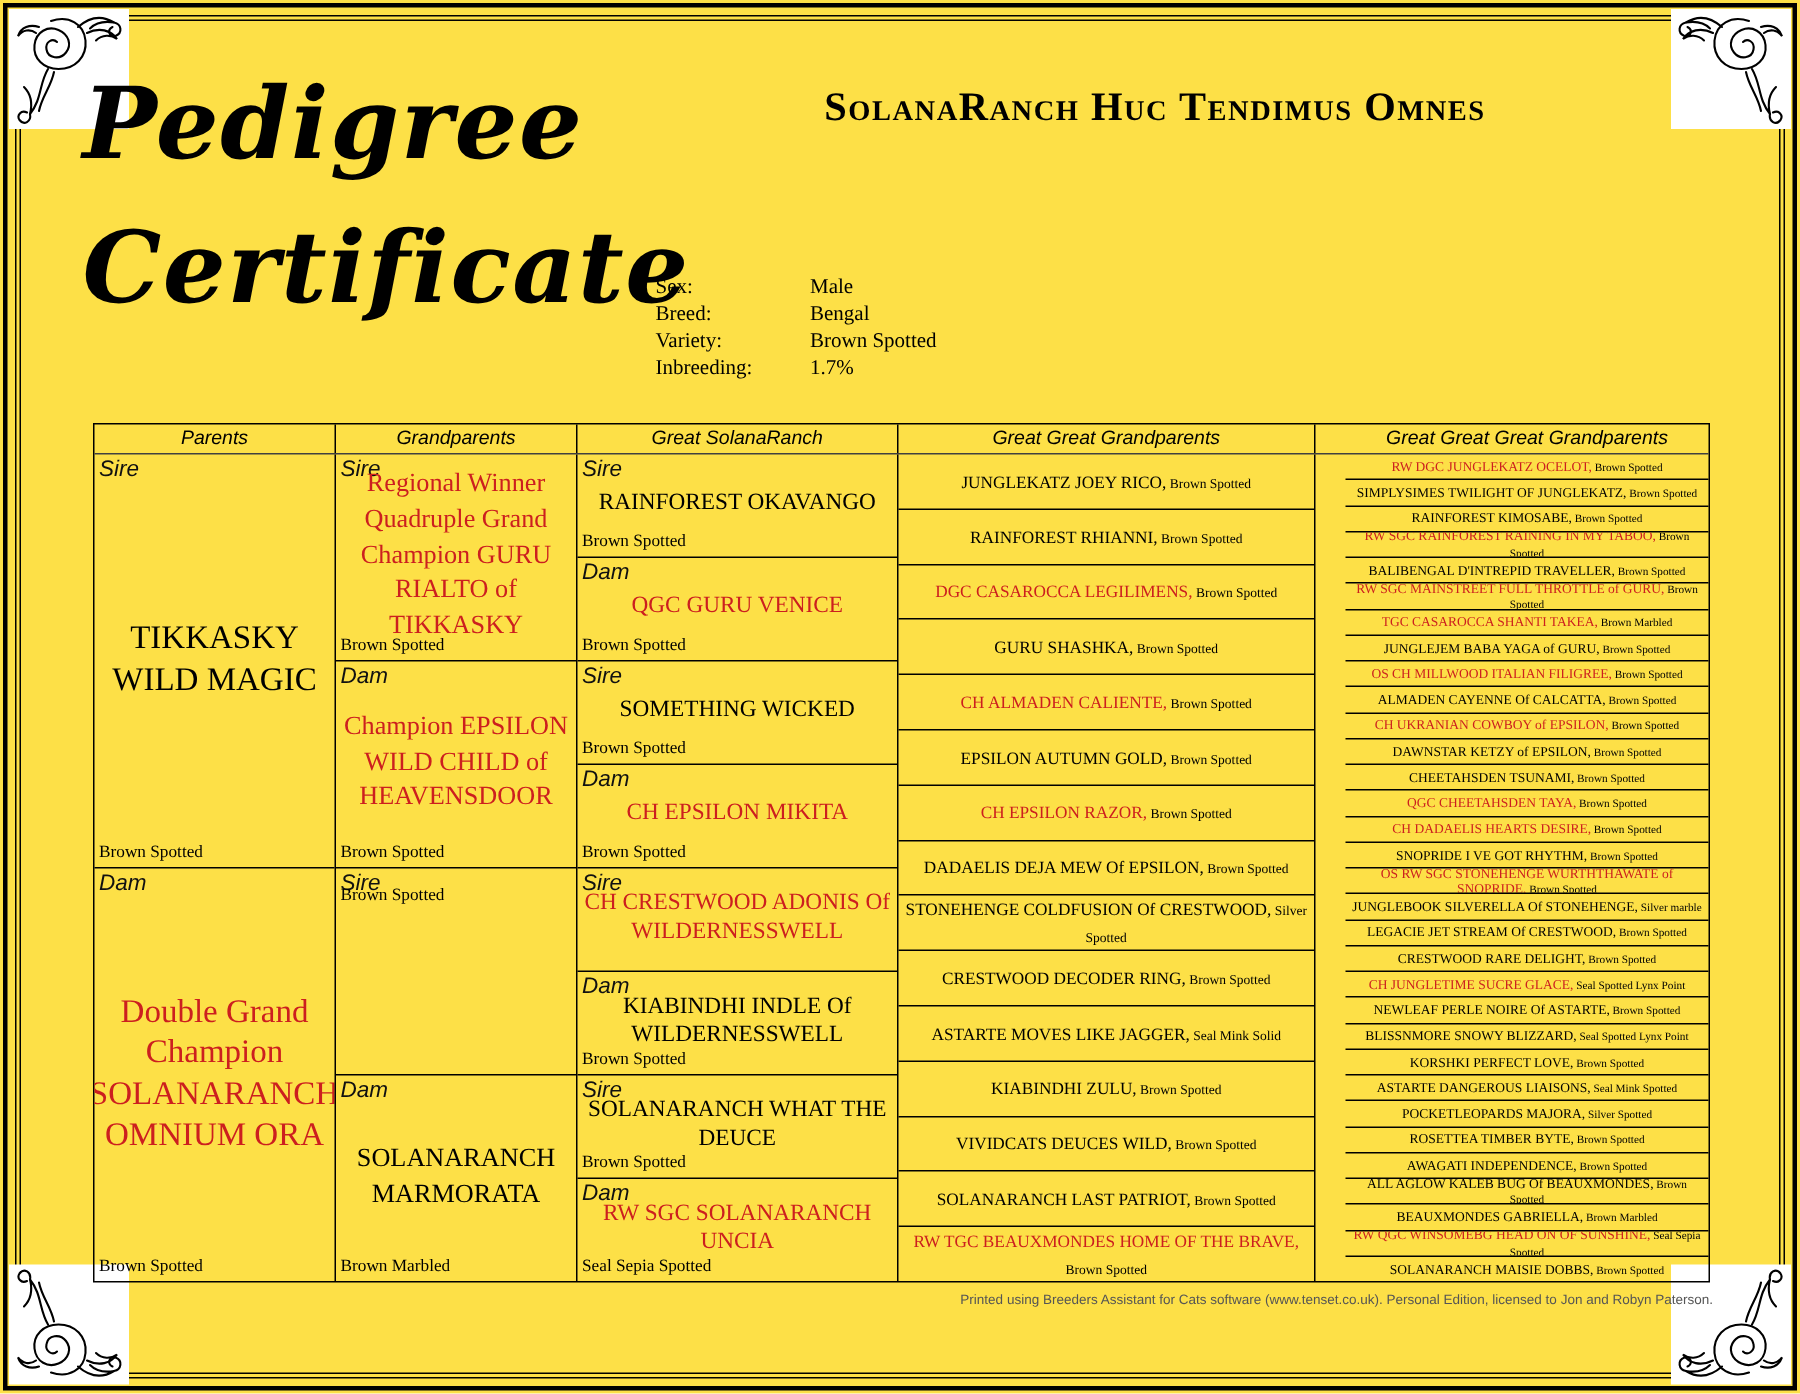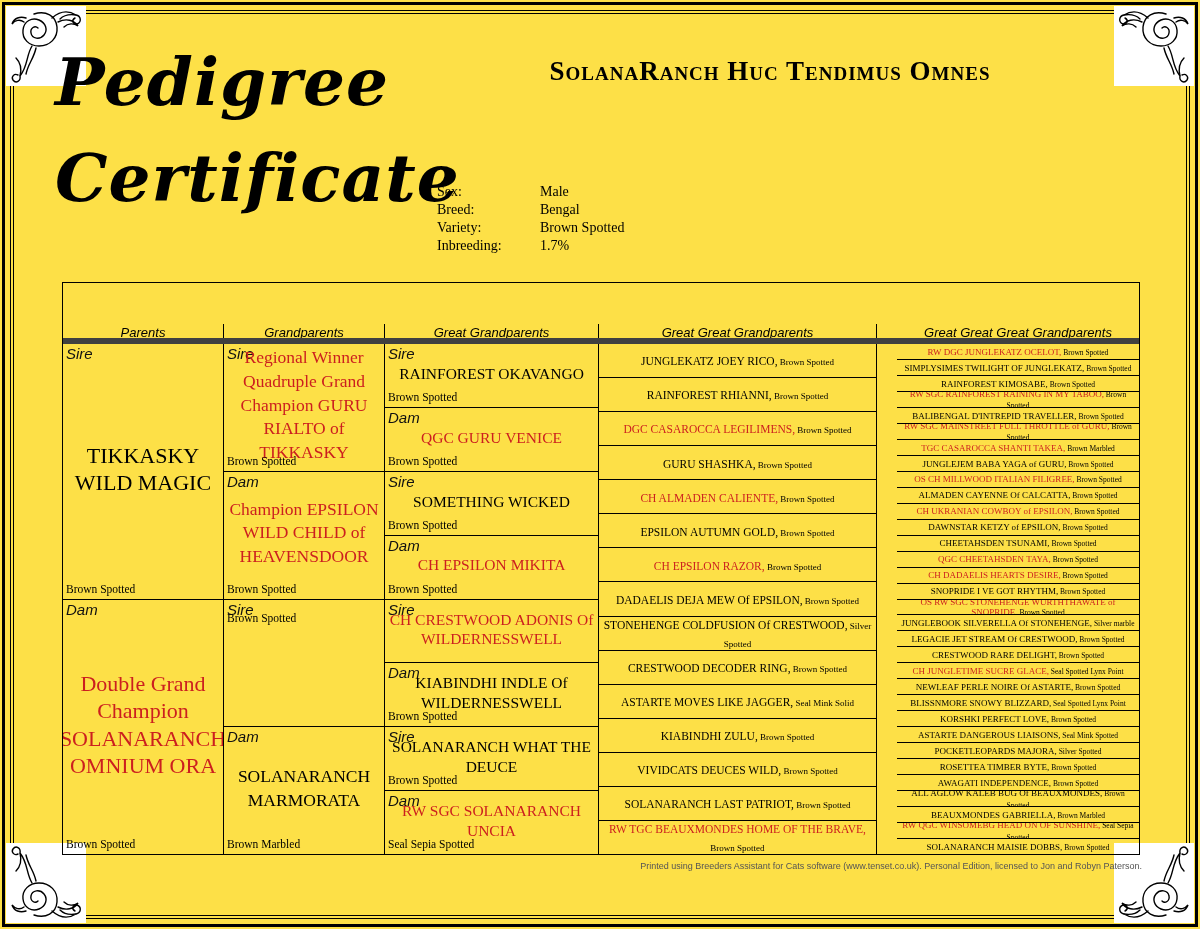--- a/index.html
+++ b/index.html
@@ -24,21 +24,21 @@
               font-weight:bold;font-size:27px;font-variant:small-caps;letter-spacing:1px;}
 
   
   .info{position:absolute;left:437px;top:184px;font-size:14px;}
   .info-row{display:flex;height:18px;}
   .info-label{width:103px;}
 
   
   .ptable{position:absolute;left:62px;top:282px;width:1078px;height:573px;
           border:1px solid #000;box-sizing:border-box;display:flex;flex-direction:column;}
-  .thead{display:flex;height:20px;flex:none;border-bottom:6px solid #404040;box-sizing:border-box;margin-top:41px;}
+  .thead{display:flex;height:20px;flex:none;border-bottom:1px solid #404040;box-sizing:border-box;}
   .th{font-family:"Liberation Sans",sans-serif;font-style:italic;font-size:13px;
       text-align:center;line-height:18px;box-sizing:border-box;overflow:hidden;}
   .th + .th{border-left:1px solid #000;}
   .tbody{flex:1;display:flex;min-height:0;}
   .col{display:flex;flex-direction:column;box-sizing:border-box;min-width:0;}
   .col + .col{border-left:1px solid #000;}
   .w0{width:160px;flex:none;}
   .w1{width:161px;flex:none;}
   .w2{width:214px;flex:none;}
   .w3{width:278px;flex:none;}
@@ -154,21 +154,21 @@
     <div class="info-row">
       <div class="info-label">Inbreeding:</div>
       <div class="info-value">1.7%</div>
     </div>
   </div>
 
   <div class="ptable">
     <div class="thead">
       <div class="th w0">Parents</div>
       <div class="th w1">Grandparents</div>
-      <div class="th w2">Great Grandparents</div>
+      <div class="th w2">Great SolanaRanch</div>
       <div class="th w3">Great Great Grandparents</div>
       <div class="th w4">Great Great Great Grandparents</div>
     </div>
     <div class="tbody">
       <div class="col col-0 w0">
           <div class="cell block">
             <div class="rel">Sire</div>
             <div class="bname">TIKKASKY WILD MAGIC</div>
             <div class="variety">Brown Spotted</div>
           </div>

